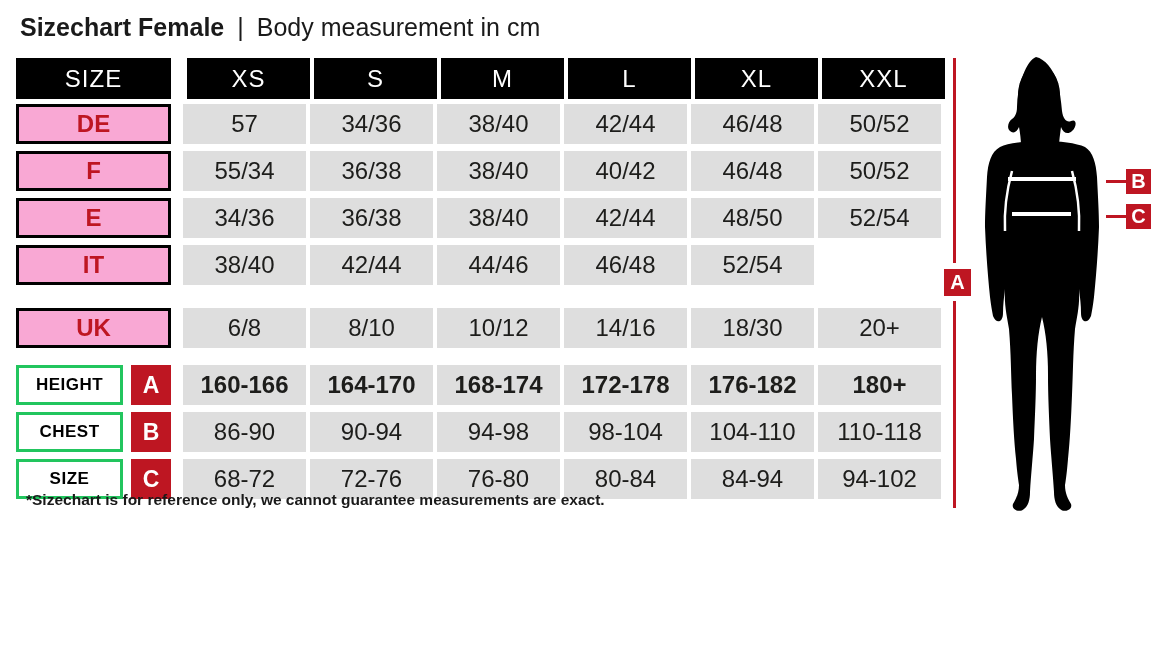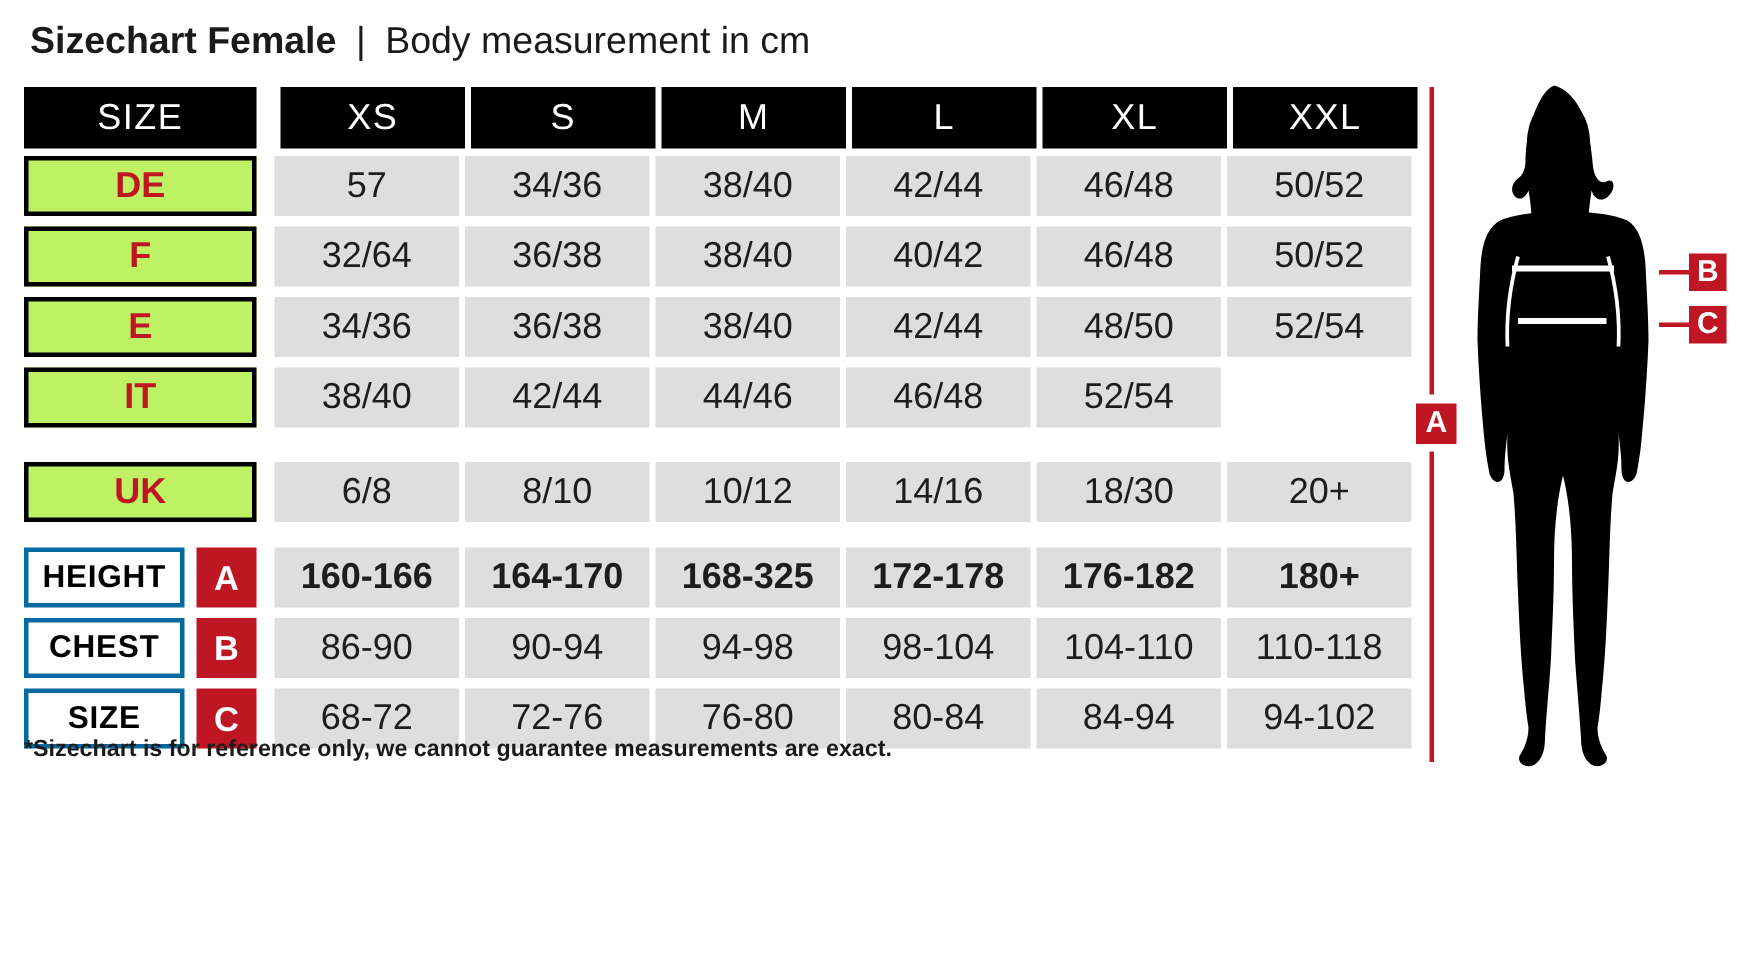--- a/index.html
+++ b/index.html
@@ -14,39 +14,39 @@
   .title .t-secondary{font-weight:400;}
 
   
   .sizechart{position:absolute;left:16px;top:58px;display:flex;flex-direction:column;}
   .trow{display:flex;align-items:stretch;}
   .cell{width:123px;display:flex;align-items:center;justify-content:center;box-sizing:border-box;}
   .cell + .cell{margin-left:4px;}
   .hdr-cell{height:41px;background:#000000;color:#ffffff;font-size:24px;letter-spacing:1px;}
   .hdr-size{width:155px;margin-right:12px;}
   .label-box{
-    width:155px;height:40px;margin-right:12px;background:#bef264;
+    width:155px;height:40px;margin-right:12px;background:#f9a8d4;
     border:3px solid #000000;color:#be1622;font-weight:700;font-size:24px;
     display:flex;align-items:center;justify-content:center;box-sizing:border-box;
   }
   .meas-wrap{width:155px;margin-right:12px;display:flex;justify-content:space-between;}
   .meas-label{
-    width:107px;height:40px;background:#ffffff;border:3px solid #0369a1;color:#000000;
-    font-weight:700;font-size:21px;letter-spacing:.5px;
+    width:107px;height:40px;background:#ffffff;border:3px solid #22c55e;color:#000000;
+    font-weight:700;font-size:17px;letter-spacing:.5px;
     display:flex;align-items:center;justify-content:center;box-sizing:border-box;
   }
   .marker-square{
     width:40px;height:40px;background:#be1622;color:#ffffff;font-weight:700;font-size:23px;
     display:flex;align-items:center;justify-content:center;
   }
   .data-cell{height:40px;background:#dedede;color:#1d1d1b;font-size:24px;}
   .data-cell.bold{font-weight:700;}
 
   
-  .footnote{position:absolute;left:16px;top:491px;font-size:15.5px;font-weight:700;color:#1a1a1a;}
+  .footnote{position:absolute;left:26px;top:491px;font-size:15.5px;font-weight:700;color:#1a1a1a;}
 
   
   .figure-area{position:absolute;left:0;top:0;width:1169px;height:645px;pointer-events:none;}
   .vline{position:absolute;left:953px;width:3px;background:#be1622;}
   .vline.seg-top{top:58px;height:205px;}
   .vline.seg-bottom{top:301px;height:207px;}
   .sq{
     position:absolute;background:#be1622;color:#ffffff;font-weight:700;
     display:flex;align-items:center;justify-content:center;font-size:20px;
     font-family:"Liberation Sans", sans-serif;
@@ -82,21 +82,21 @@
         <div class="label-box">DE</div>
         <div class="cell data-cell">57</div>
         <div class="cell data-cell">34/36</div>
         <div class="cell data-cell">38/40</div>
         <div class="cell data-cell">42/44</div>
         <div class="cell data-cell">46/48</div>
         <div class="cell data-cell">50/52</div>
       </div>
       <div class="trow" style="margin-top: 7px;">
         <div class="label-box">F</div>
-        <div class="cell data-cell">32/64</div>
+        <div class="cell data-cell">55/34</div>
         <div class="cell data-cell">36/38</div>
         <div class="cell data-cell">38/40</div>
         <div class="cell data-cell">40/42</div>
         <div class="cell data-cell">46/48</div>
         <div class="cell data-cell">50/52</div>
       </div>
       <div class="trow" style="margin-top: 7px;">
         <div class="label-box">E</div>
         <div class="cell data-cell">34/36</div>
         <div class="cell data-cell">36/38</div>
@@ -122,21 +122,21 @@
         <div class="cell data-cell">18/30</div>
         <div class="cell data-cell">20+</div>
       </div>
       <div class="trow" style="margin-top: 17px;">
         <div class="meas-wrap">
           <div class="meas-label">HEIGHT</div>
           <div class="marker-square">A</div>
         </div>
         <div class="cell data-cell bold">160-166</div>
         <div class="cell data-cell bold">164-170</div>
-        <div class="cell data-cell bold">168-325</div>
+        <div class="cell data-cell bold">168-174</div>
         <div class="cell data-cell bold">172-178</div>
         <div class="cell data-cell bold">176-182</div>
         <div class="cell data-cell bold">180+</div>
       </div>
       <div class="trow" style="margin-top: 7px;">
         <div class="meas-wrap">
           <div class="meas-label">CHEST</div>
           <div class="marker-square">B</div>
         </div>
         <div class="cell data-cell">86-90</div>

